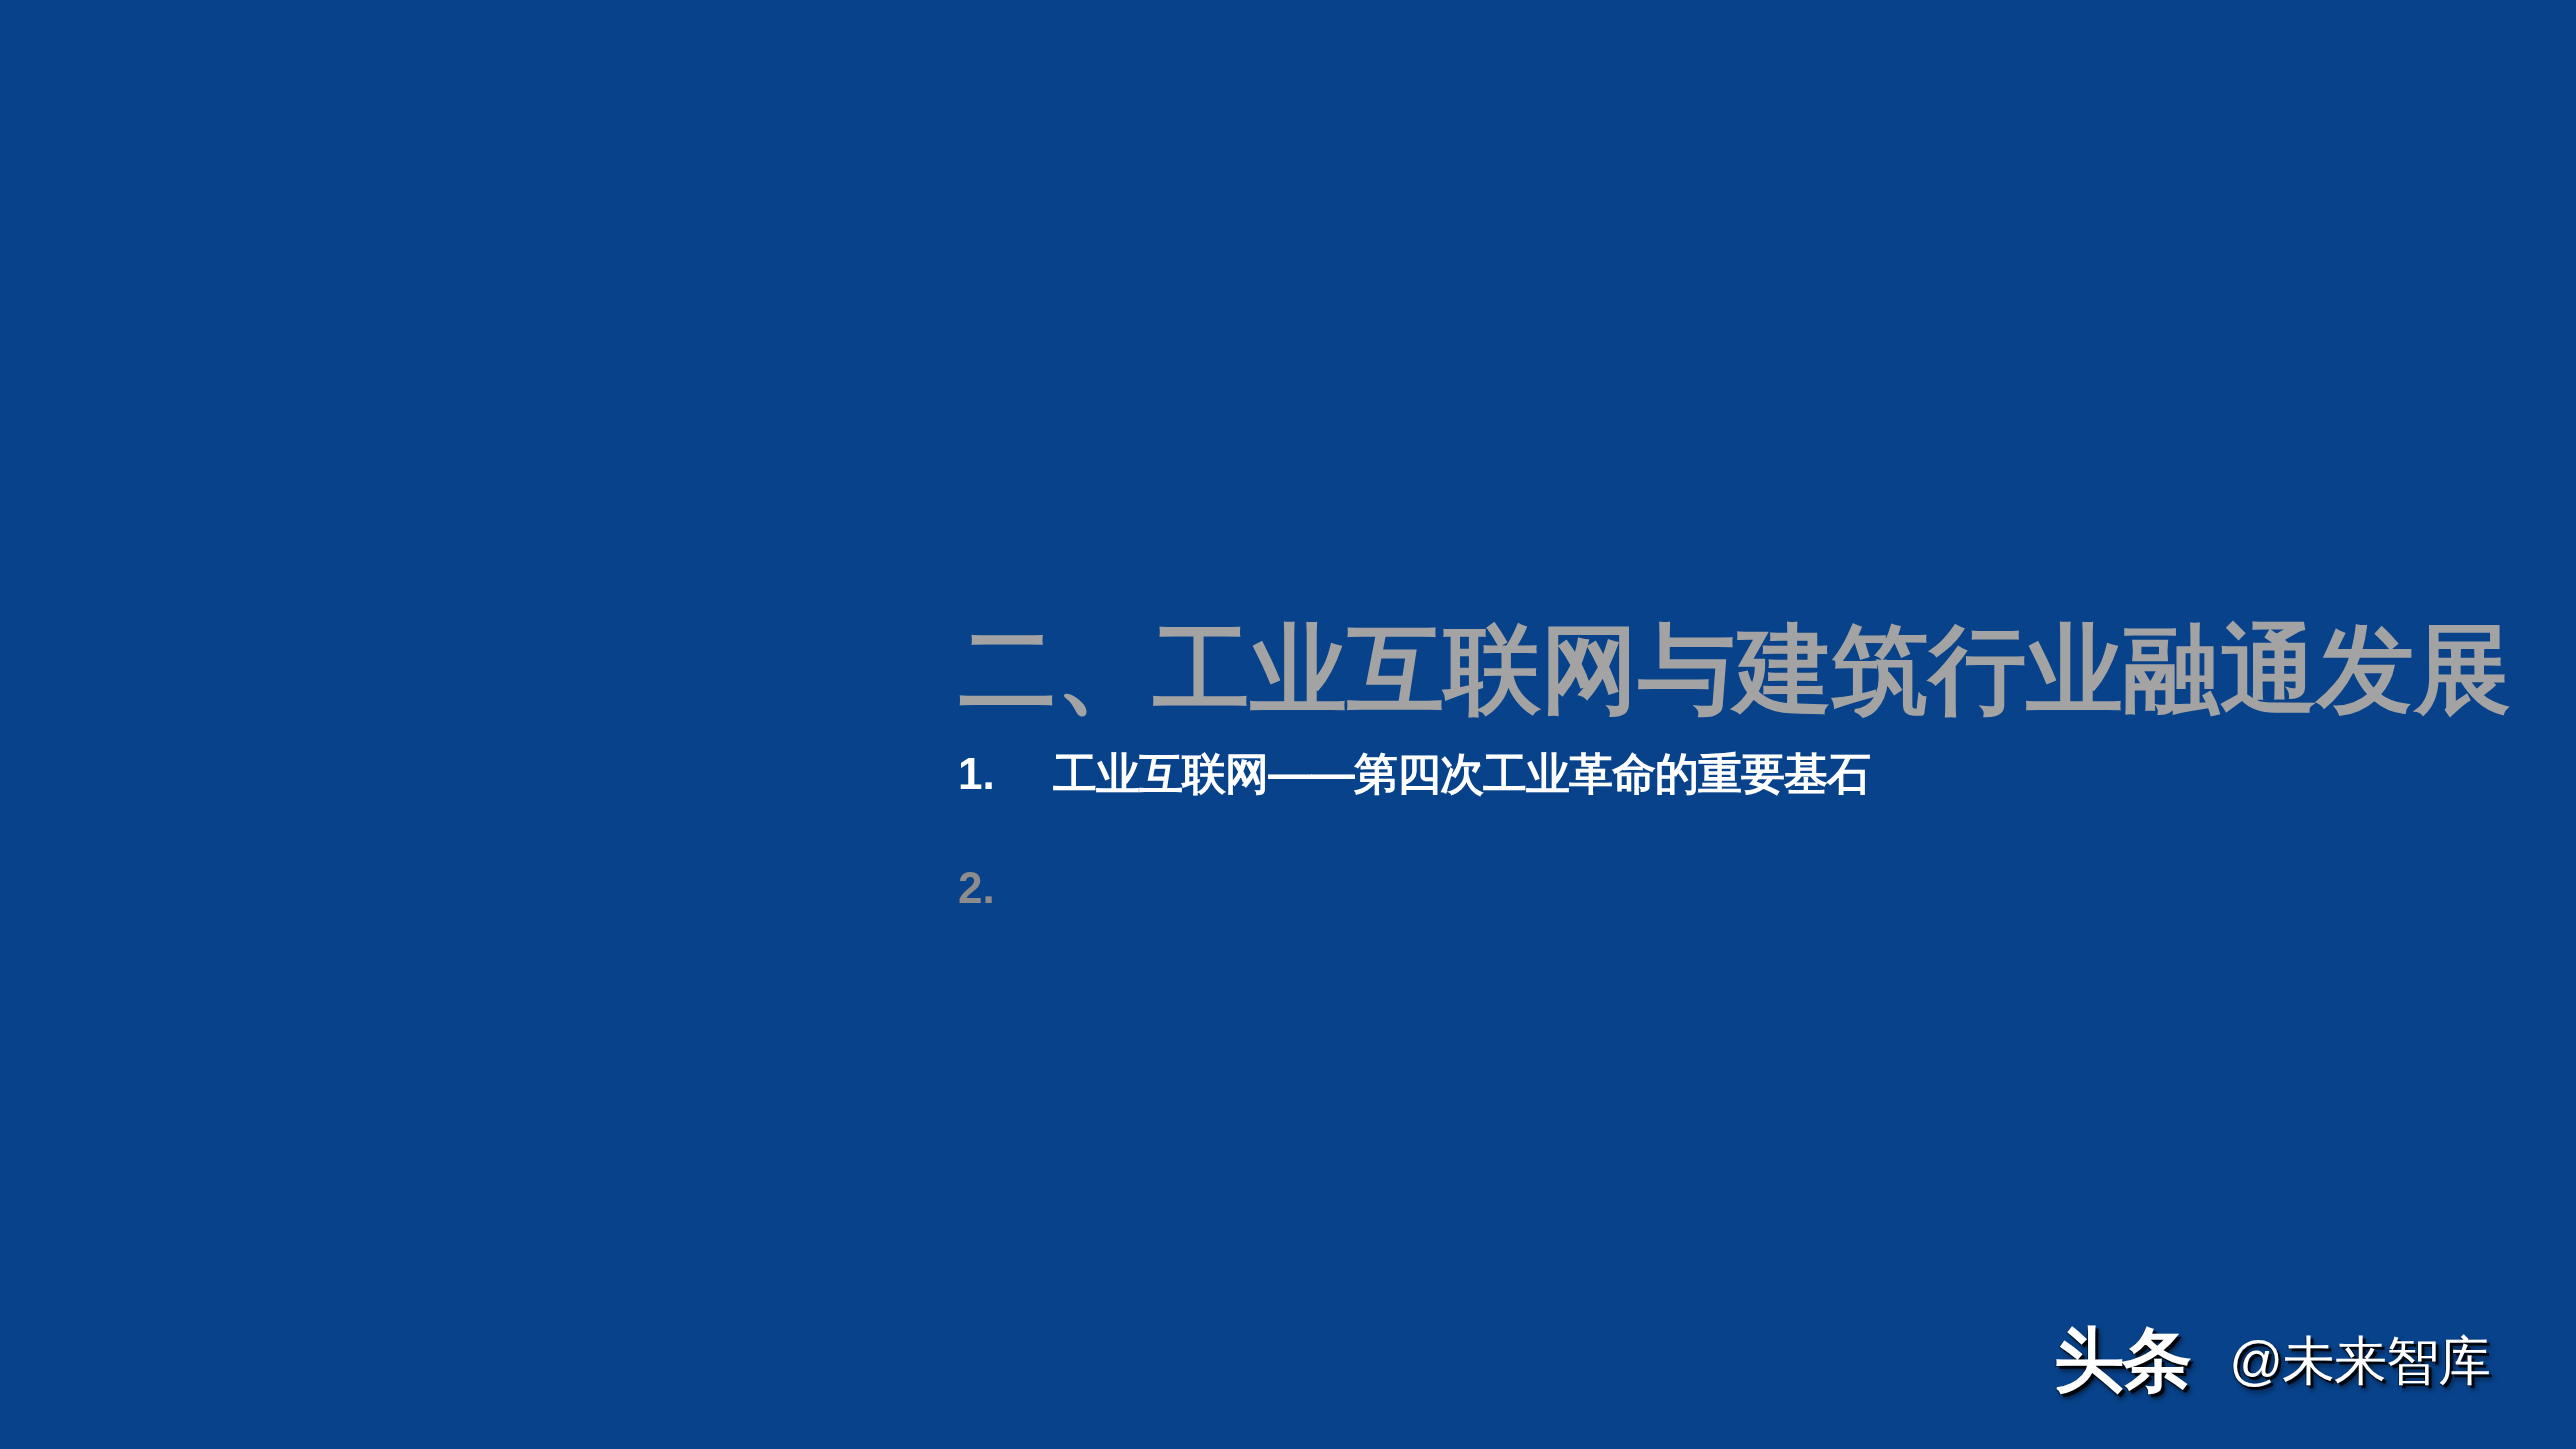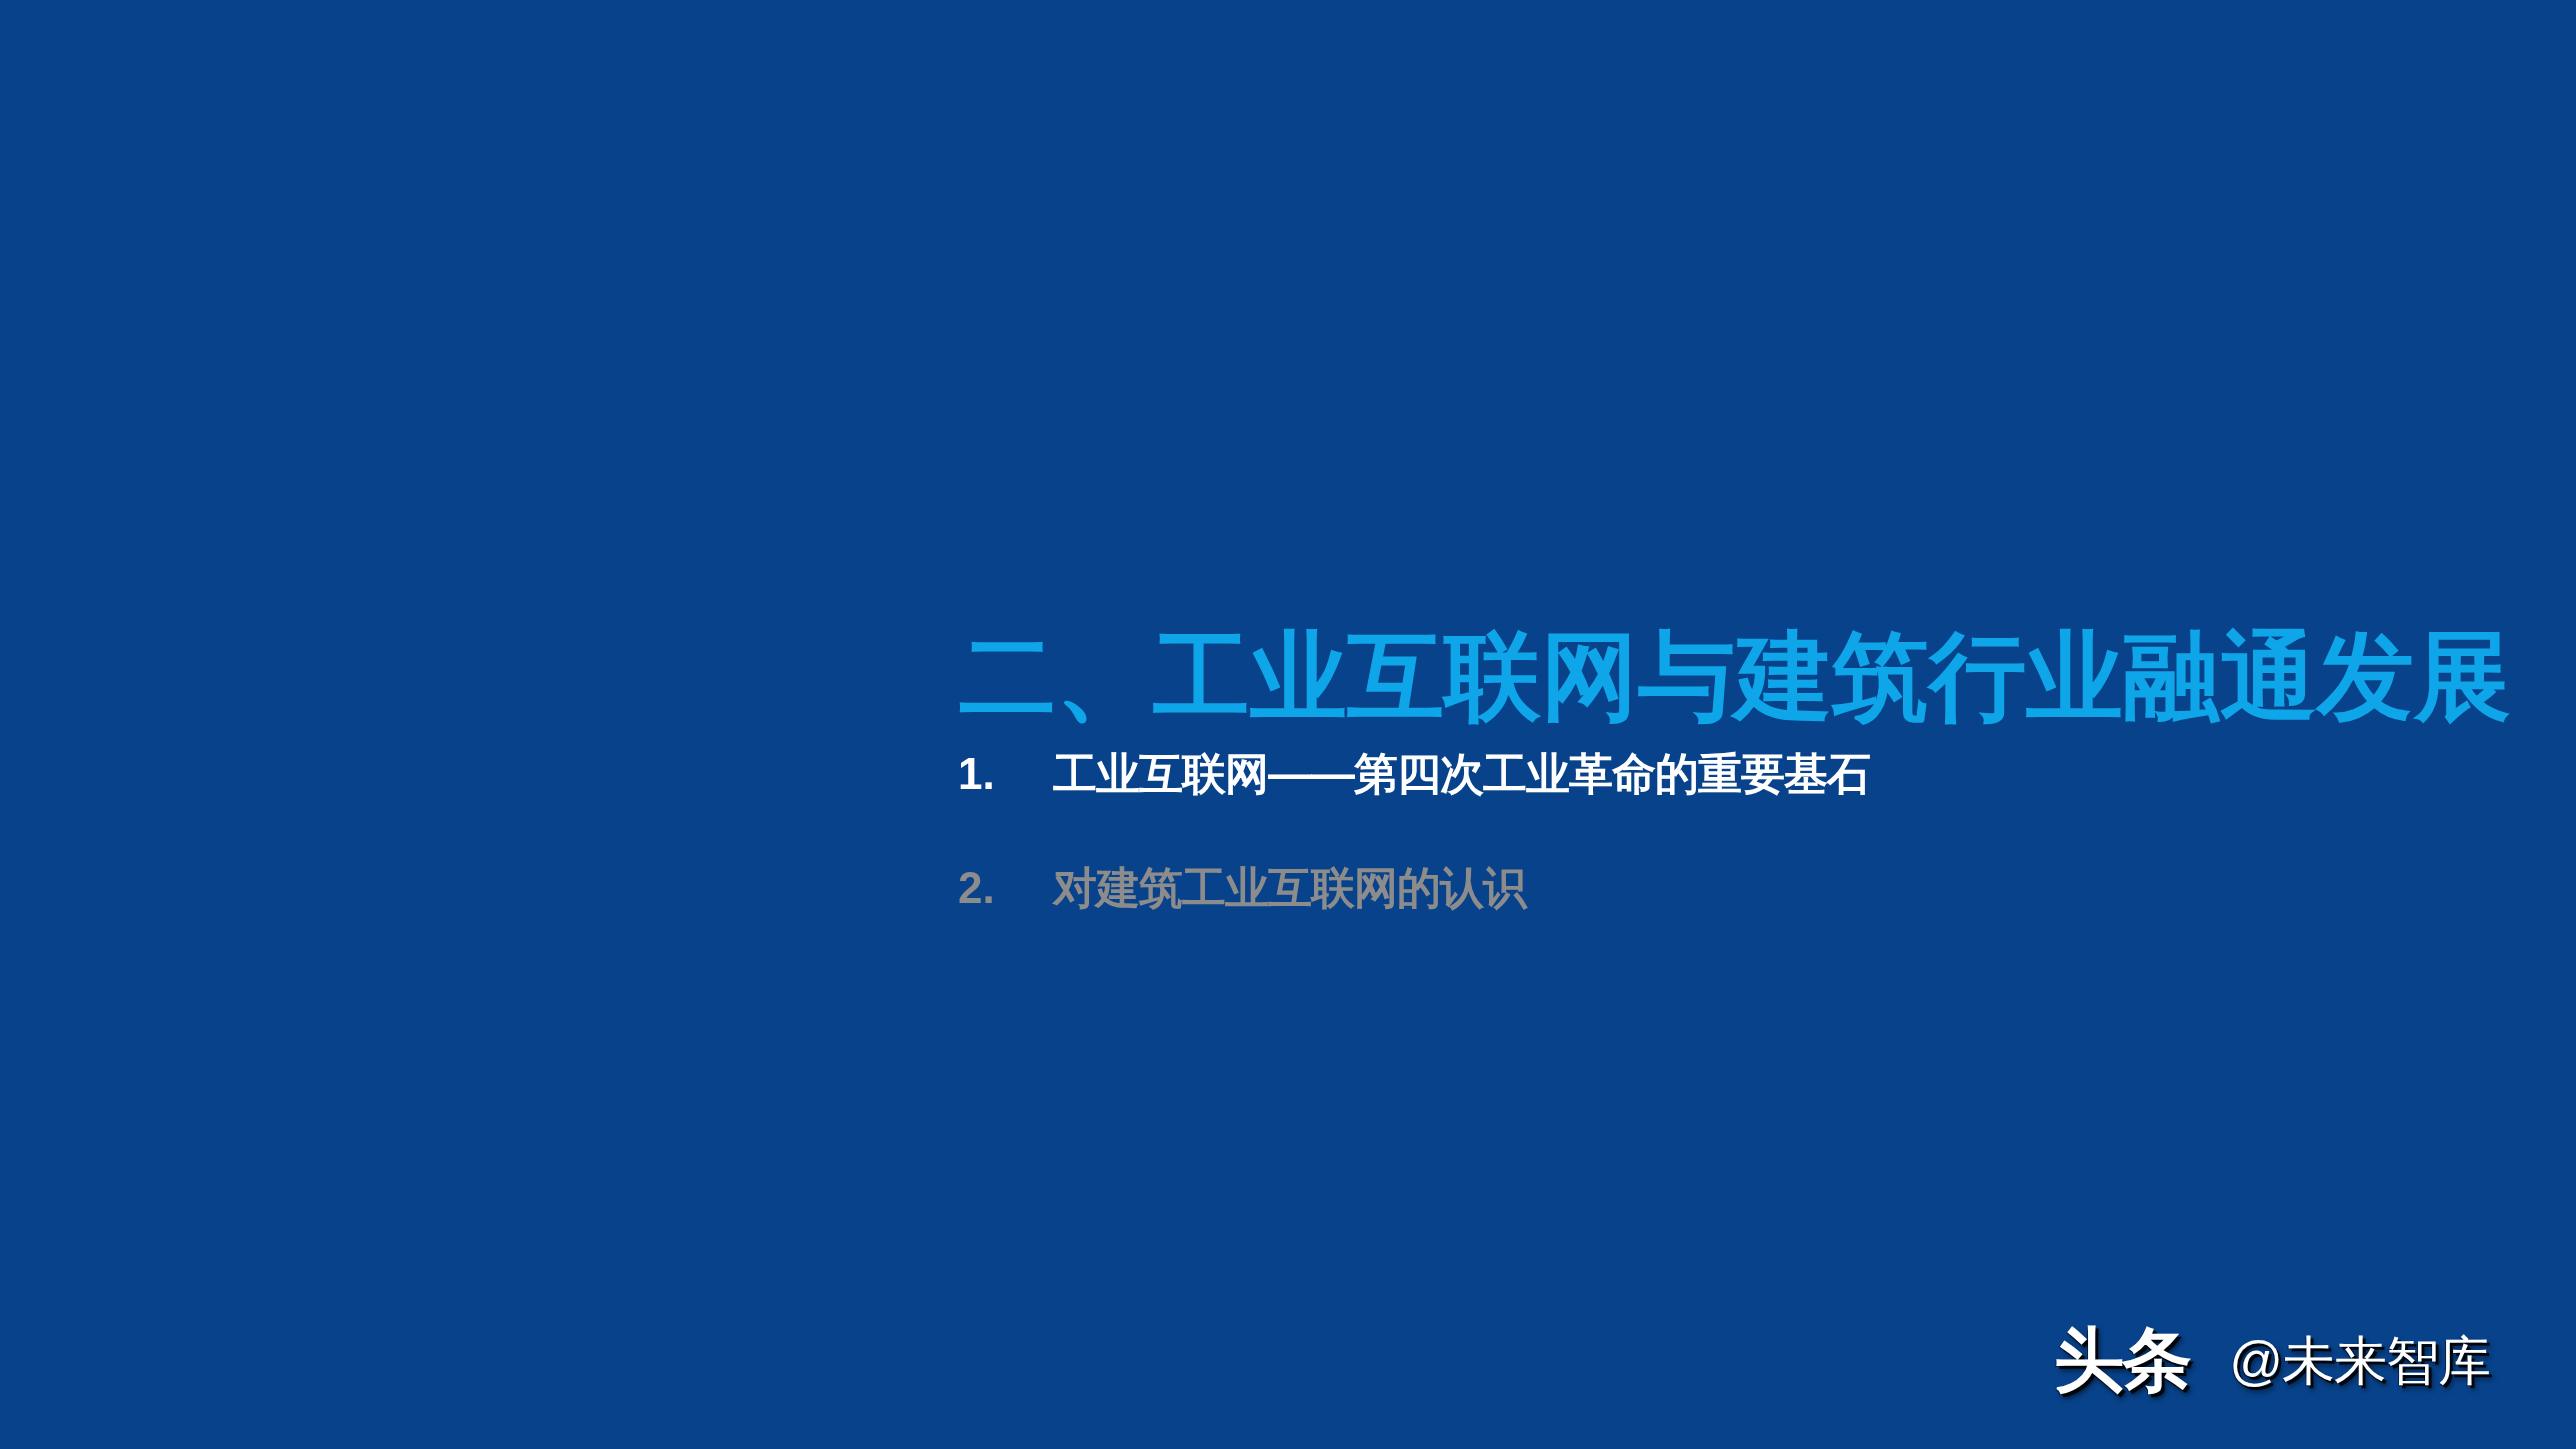--- a/index.html
+++ b/index.html
@@ -20,27 +20,27 @@
     background: #08428A;
     overflow: hidden;
   }
 
   
   #section-title {
     position: absolute;
     left: 959px;
     top: 558px;
     width: 1585px;
-    color: #0ea5e9;
+    color: #a3a3a3;
     font-size: 97px;
     line-height: 108px;
     font-weight: 700;
     letter-spacing: 0px;
     white-space: nowrap;
-    font-family: Liberation Sans, sans-serif;
+    font-family: Liberation Mono, monospace;
   }
 
   
   #agenda-list {
     position: absolute;
     left: 958px;
     top: 744px;
     width: 1449px;
   }
 
@@ -116,21 +116,20 @@
 
   <div id="agenda-list">
 
     <div class="agenda-item active" style="color: rgb(255, 255, 255);">
       <span class="agenda-num">1.</span>
       <span class="agenda-label">工业互联网——第四次工业革命的重要基石</span>
     </div>
 
     <div class="agenda-item inactive" style="color: rgb(140, 140, 140);">
       <span class="agenda-num">2.</span>
-      <span class="agenda-label">对建筑工业互联网的认识</span>
     </div>
 
   </div>
 
   <div id="watermark">
     <span class="wm-brand">头条</span>
     <span class="wm-handle">@未来智库</span>
   </div>
 
 </div>

